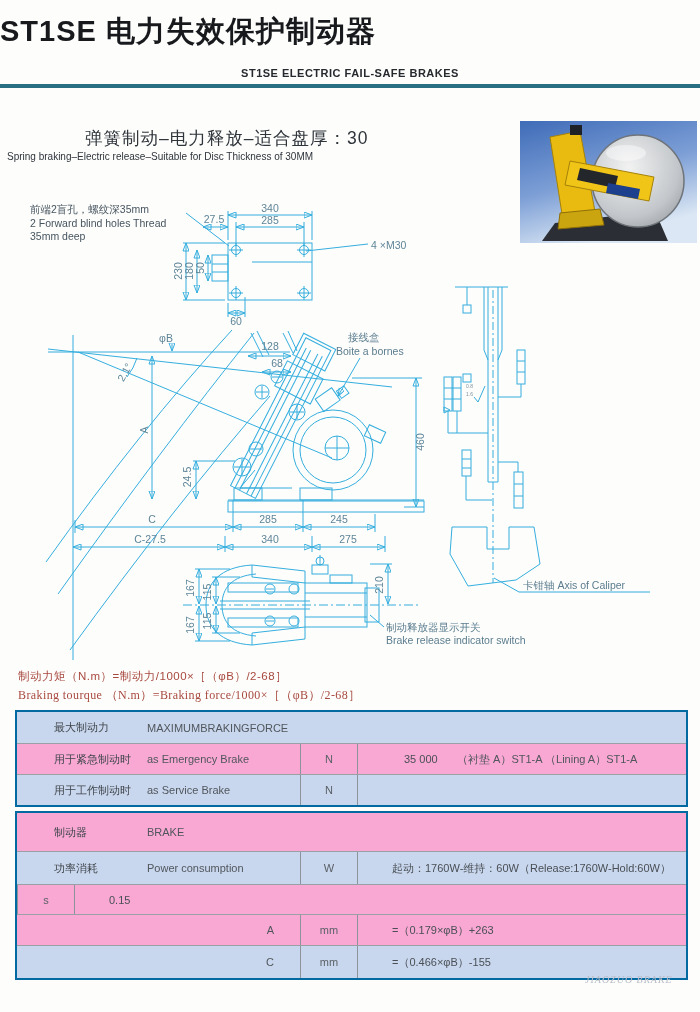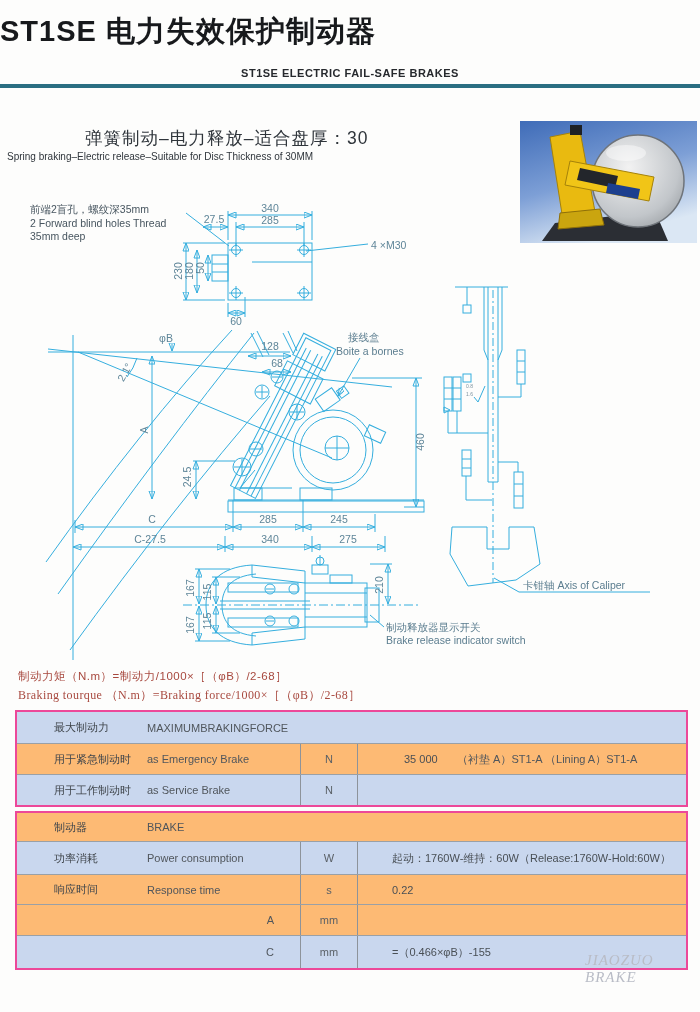--- a/index.html
+++ b/index.html
@@ -23,40 +23,40 @@
   .dt{fill:#5e8598;font-size:10.5px;}
   .nt{fill:#47555f;font-size:10.5px;}
   .lbl{fill:#5b7d8f;font-size:10.5px;}
   .tiny{fill:#7d93a0;font-size:5px;}
   
   .formula{position:absolute;left:18px;top:669px;color:#a8493f;}
   .formula .f1{font-size:11.5px;letter-spacing:.5px;}
   .formula .f2{font-size:12px;font-family:"Liberation Serif",serif;margin-top:3px;letter-spacing:.4px;}
   
   .tables{position:absolute;left:15px;top:710px;width:673px;font-size:11px;color:#494f55;}
-  .tblock{border:2px solid #ec4899;}
+  .tblock{border:2px solid #0369a1;}
   .tblock + .tblock{margin-top:4px;}
   .trow{display:flex;align-items:stretch;border-top:1px solid #9aa0a6;}
   .trow:first-child{border-top:none;}
   .blue{background:#c9d7ee;}
-  .white{background:#fdba74;}
+  .white{background:#f9a8d4;}
   .c-label{width:283px;position:relative;display:flex;align-items:center;padding-left:37px;box-sizing:border-box;}
   .c-label .en{position:absolute;left:130px;}
   .c-label.ralign{justify-content:flex-end;padding-right:26px;}
   .c-unit{width:58px;border-left:1px solid #8d939a;border-right:1px solid #8d939a;
           display:flex;align-items:center;justify-content:center;color:#5a6066;box-sizing:border-box;}
   .c-val{flex:1;display:flex;align-items:center;padding-left:34px;box-sizing:border-box;}
   .c-val .v{display:inline-block;min-width:53px;margin-left:12px;}
   .c-head{flex:1;position:relative;display:flex;align-items:center;padding-left:37px;box-sizing:border-box;}
   .c-head .en{position:absolute;left:130px;}
   .zh{color:#3f454b;}
   .en{color:#50565c;}
   
-  .wm{position:absolute;left:585px;top:952px;font-family:"Liberation Serif",serif;
-      font-style:italic;font-size:15px;color:#b9bcc6;letter-spacing:1px;}
+  .wm{position:absolute;left:585px;top:974px;font-family:"Liberation Serif",serif;
+      font-style:italic;font-size:10px;color:#b9bcc6;letter-spacing:1px;}
 </style>
 </head>
 <body>
 
 <div class="page">
 
   <div class="title-zh">ST1SE 电力失效保护制动器</div>
   <div class="title-en">ST1SE ELECTRIC FAIL-SAFE BRAKES</div>
   <div class="rule"></div>
 
@@ -379,51 +379,50 @@
       <div class="trow blue" style="height:30px">
         <div class="c-label">
           <span class="zh">用于工作制动时</span>
           <span class="en">as Service Brake</span>
         </div>
         <div class="c-unit">N</div>
       </div>
     </div>
 
     <div class="tblock">
-      <div class="trow white" style="height:28px">
+      <div class="trow white" style="height:38px">
         <div class="c-head">
           <span class="zh">制动器</span>
           <span class="en">BRAKE</span>
         </div>
       </div>
       <div class="trow blue" style="height:32px">
         <div class="c-label">
           <span class="zh">功率消耗</span>
           <span class="en">Power consumption</span>
         </div>
         <div class="c-unit">W</div>
         <div class="c-val">
           <span>起动：1760W-维持：60W（Release:1760W-Hold:60W）</span>
         </div>
       </div>
       <div class="trow white" style="height:29px">
-        <div class="c-label">
-          <span class="zh">响应时间</span>
-          <span class="en">Response time</span>
-        </div>
         <div class="c-unit">s</div>
         <div class="c-val">
-          <span>0.22</span>
+          <span>0.15</span>
         </div>
       </div>
       <div class="trow white" style="height:30px">
         <div class="c-label ralign">
           <span class="en" style="position:static">A</span>
         </div>
         <div class="c-unit">mm</div>
+        <div class="c-val">
+          <span>=（0.179×φB）+263</span>
+        </div>
       </div>
       <div class="trow blue" style="height:32px">
         <div class="c-label ralign">
           <span class="en" style="position:static">C</span>
         </div>
         <div class="c-unit">mm</div>
         <div class="c-val">
           <span>=（0.466×φB）-155</span>
         </div>
       </div>

